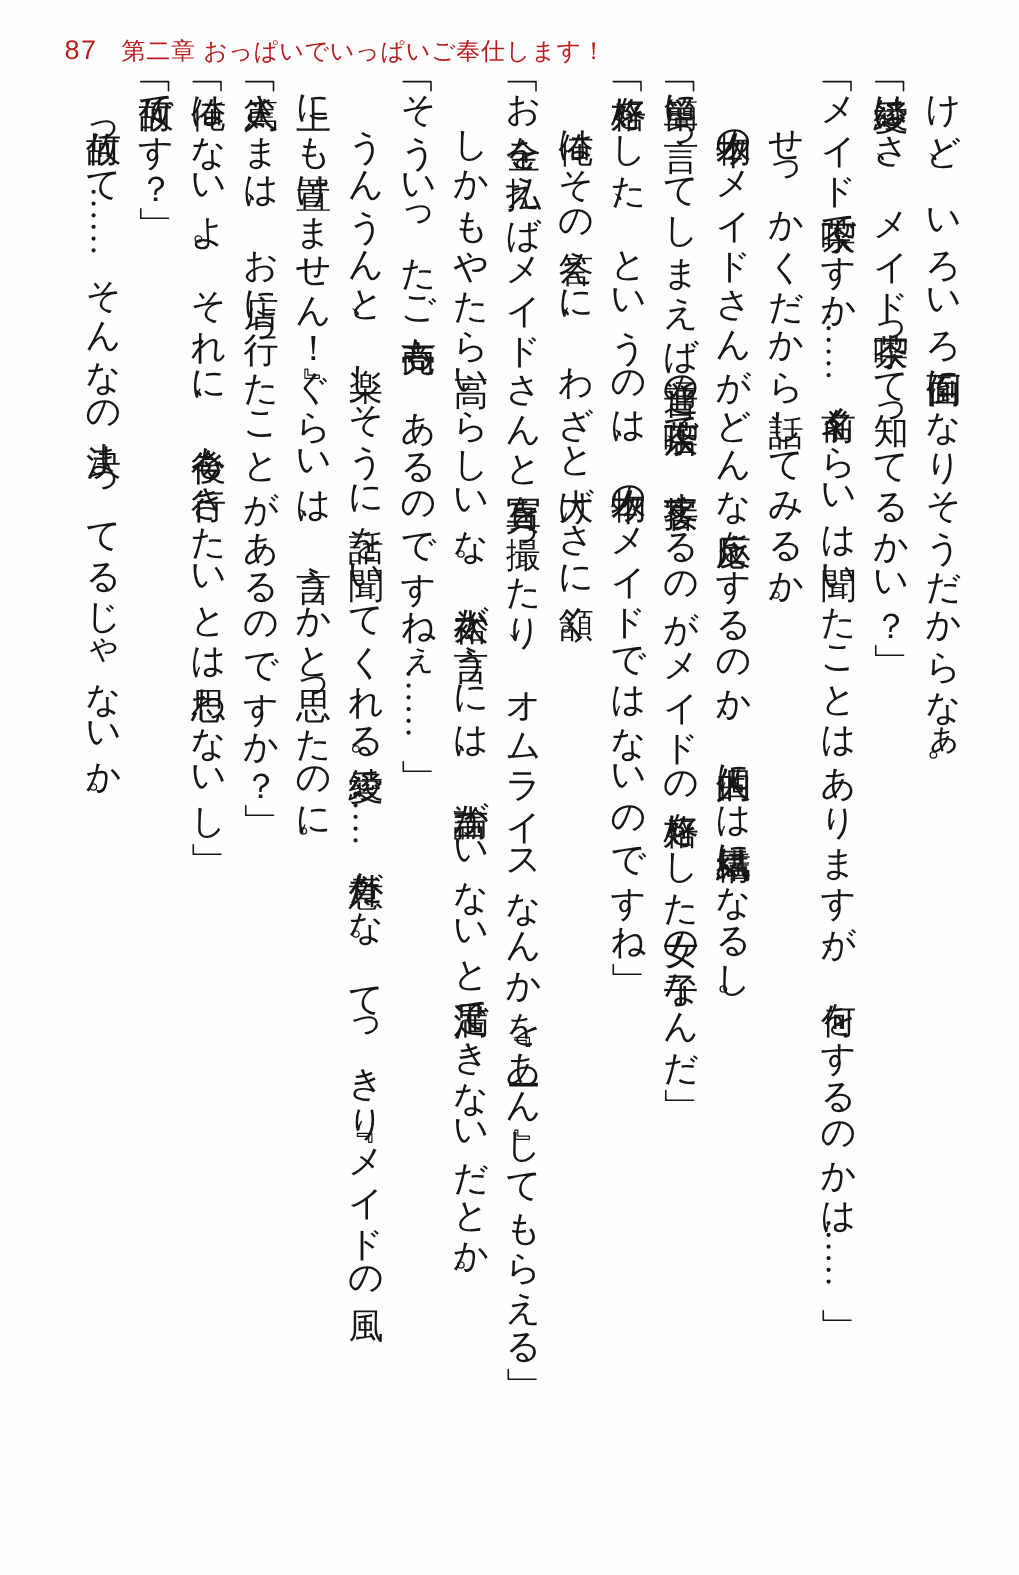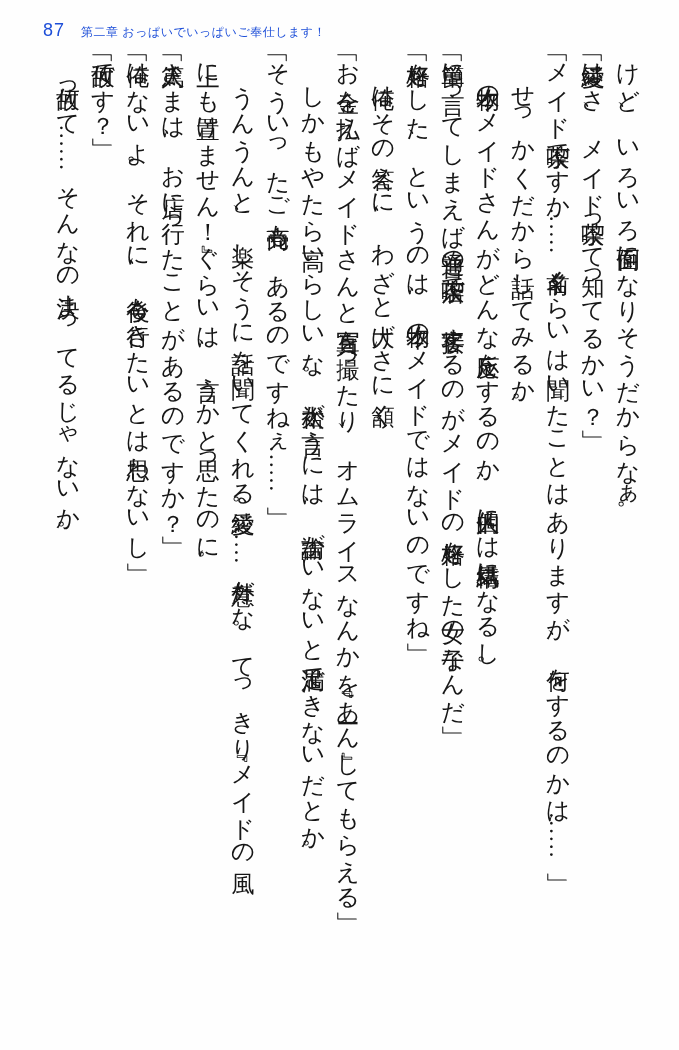--- a/index.html
+++ b/index.html
@@ -16,29 +16,29 @@
     font-family: "Liberation Serif", serif;
   }
   .page-header {
     position: absolute;
     left: 43px;
     top: 7px;
     display: flex;
     align-items: baseline;
     gap: 16px;
     font-family: "Liberation Sans", sans-serif;
-    color: #1d4ed8;
+    color: #b91c1c;
     white-space: nowrap;
   }
   .page-number {
     font-size: 18px;
     letter-spacing: 1px;
   }
   .chapter-title {
-    font-size: 12px;
+    font-size: 16px;
     letter-spacing: 0.5px;
     margin-top: 17px;
   }
   .body-text {
     position: absolute;
     top: 47px;
     right: 34px;
     height: 998px;
     writing-mode: vertical-rl;
     text-orientation: mixed;

